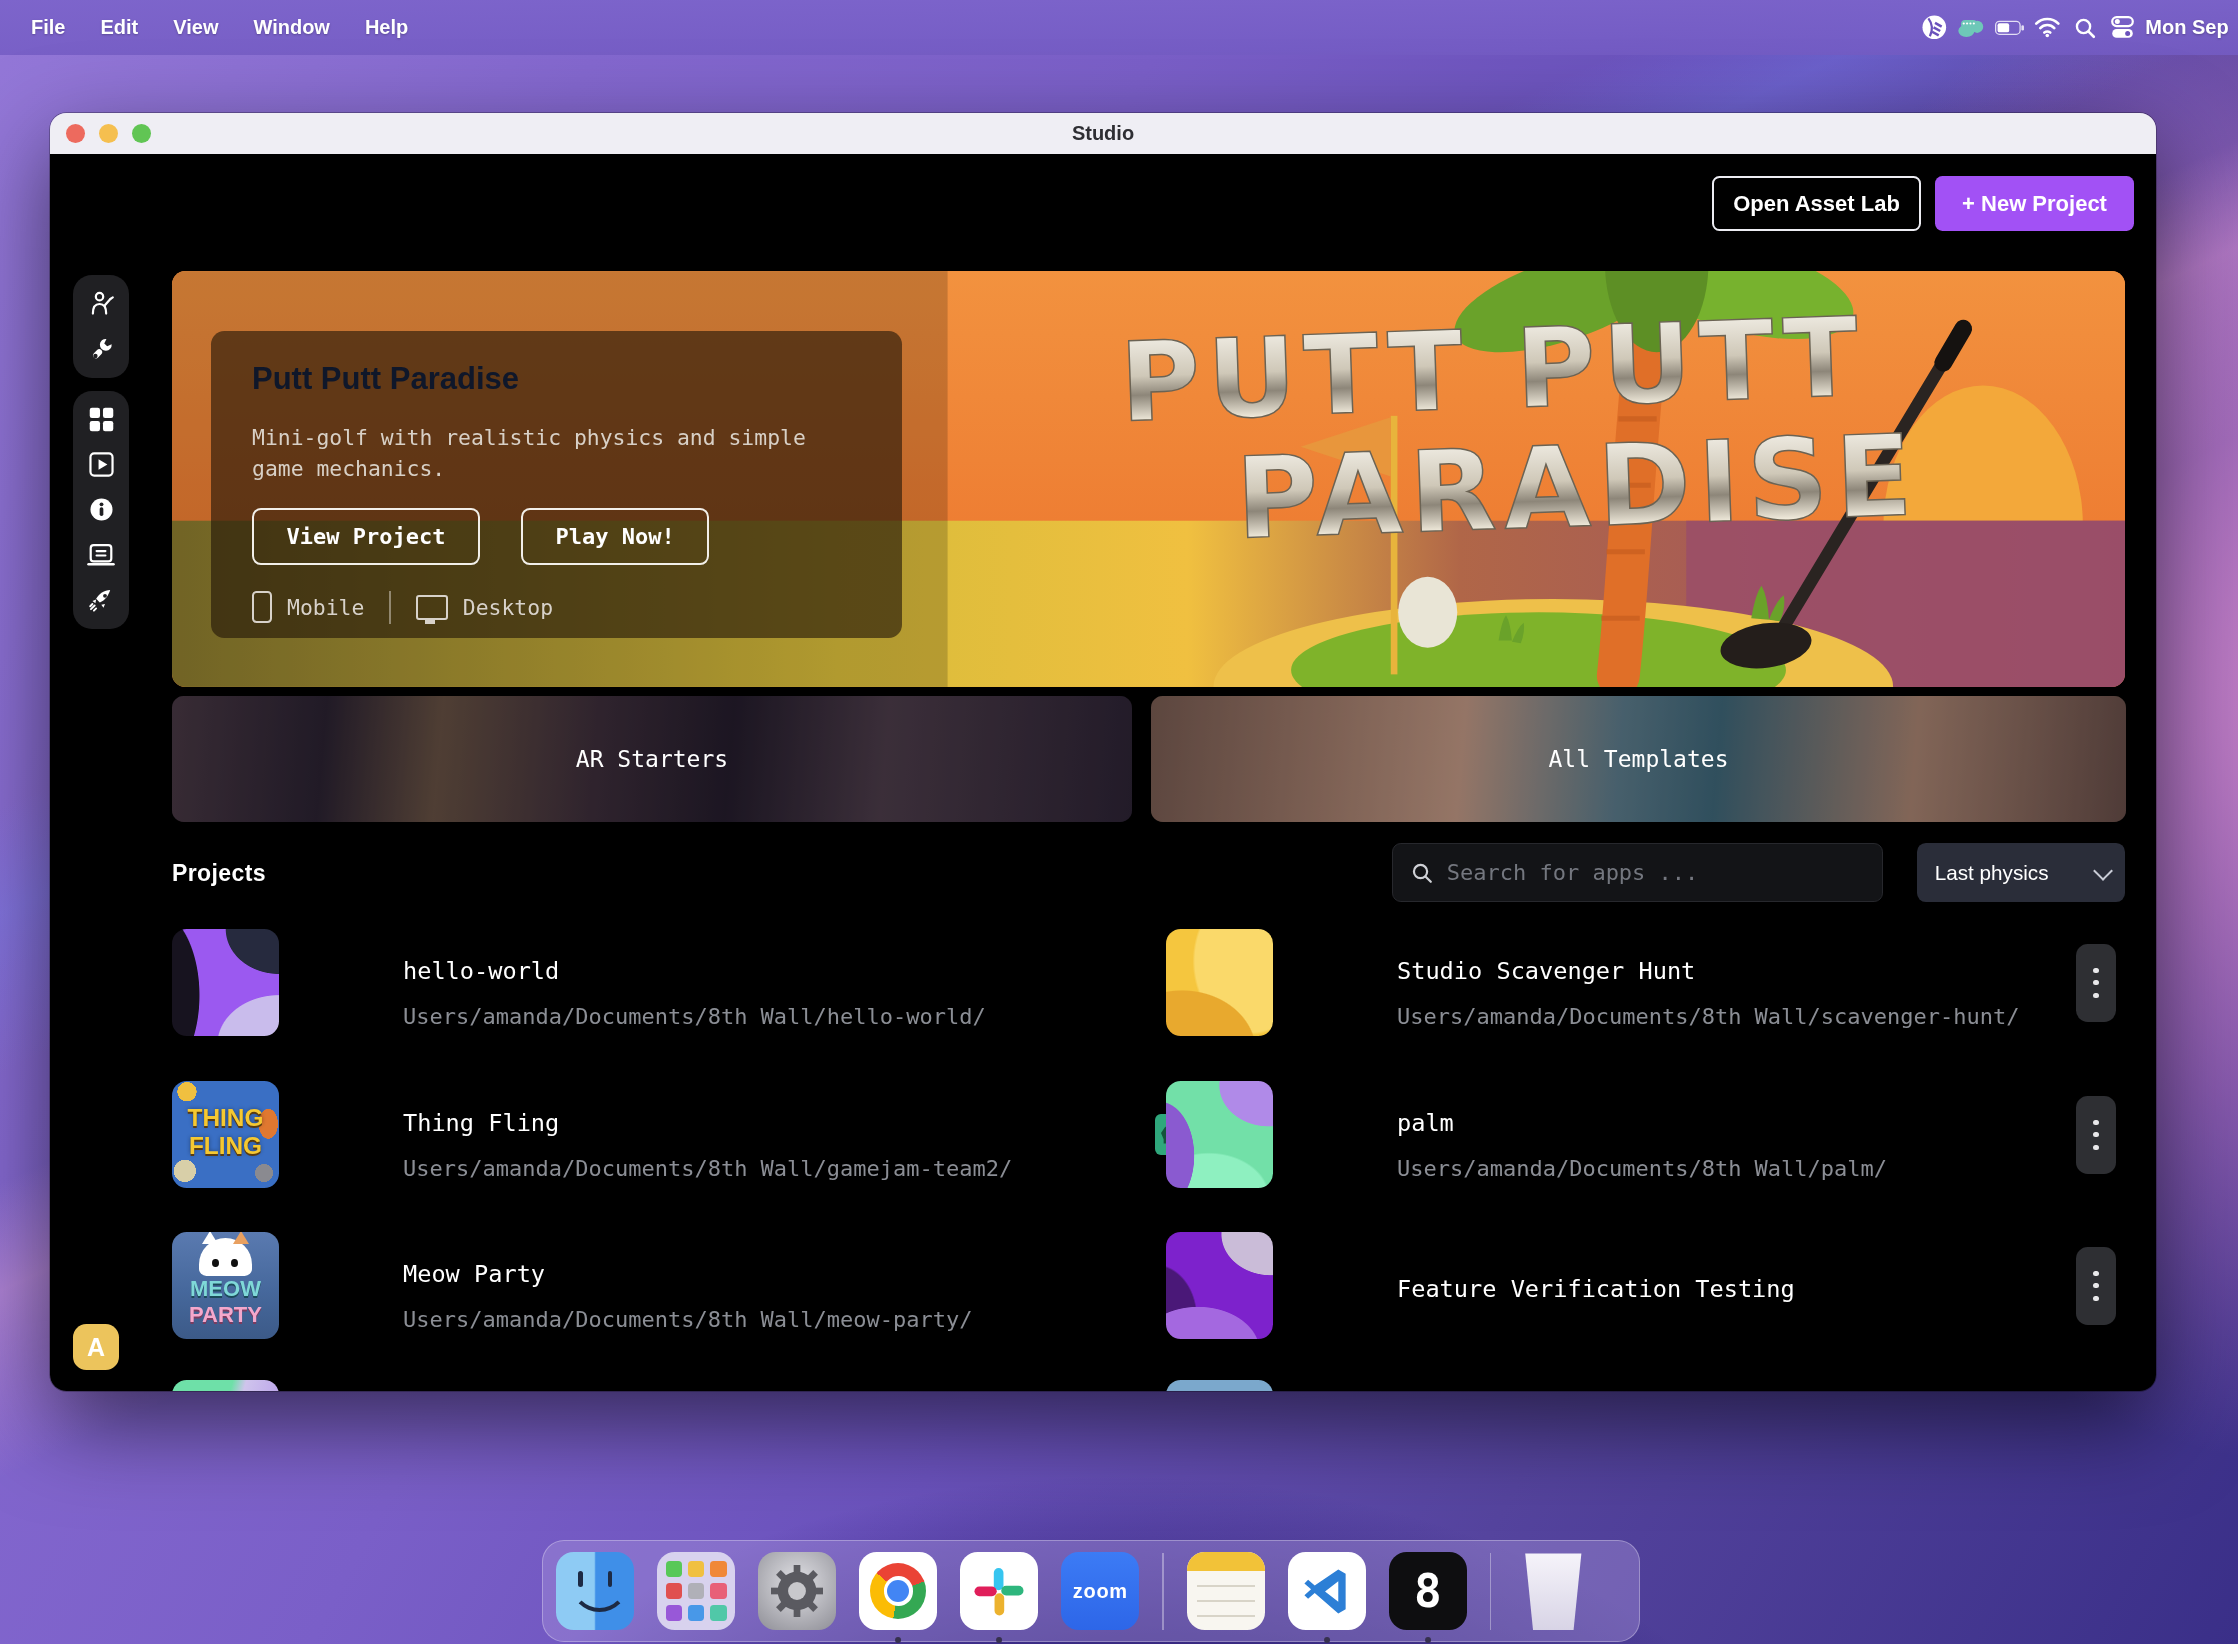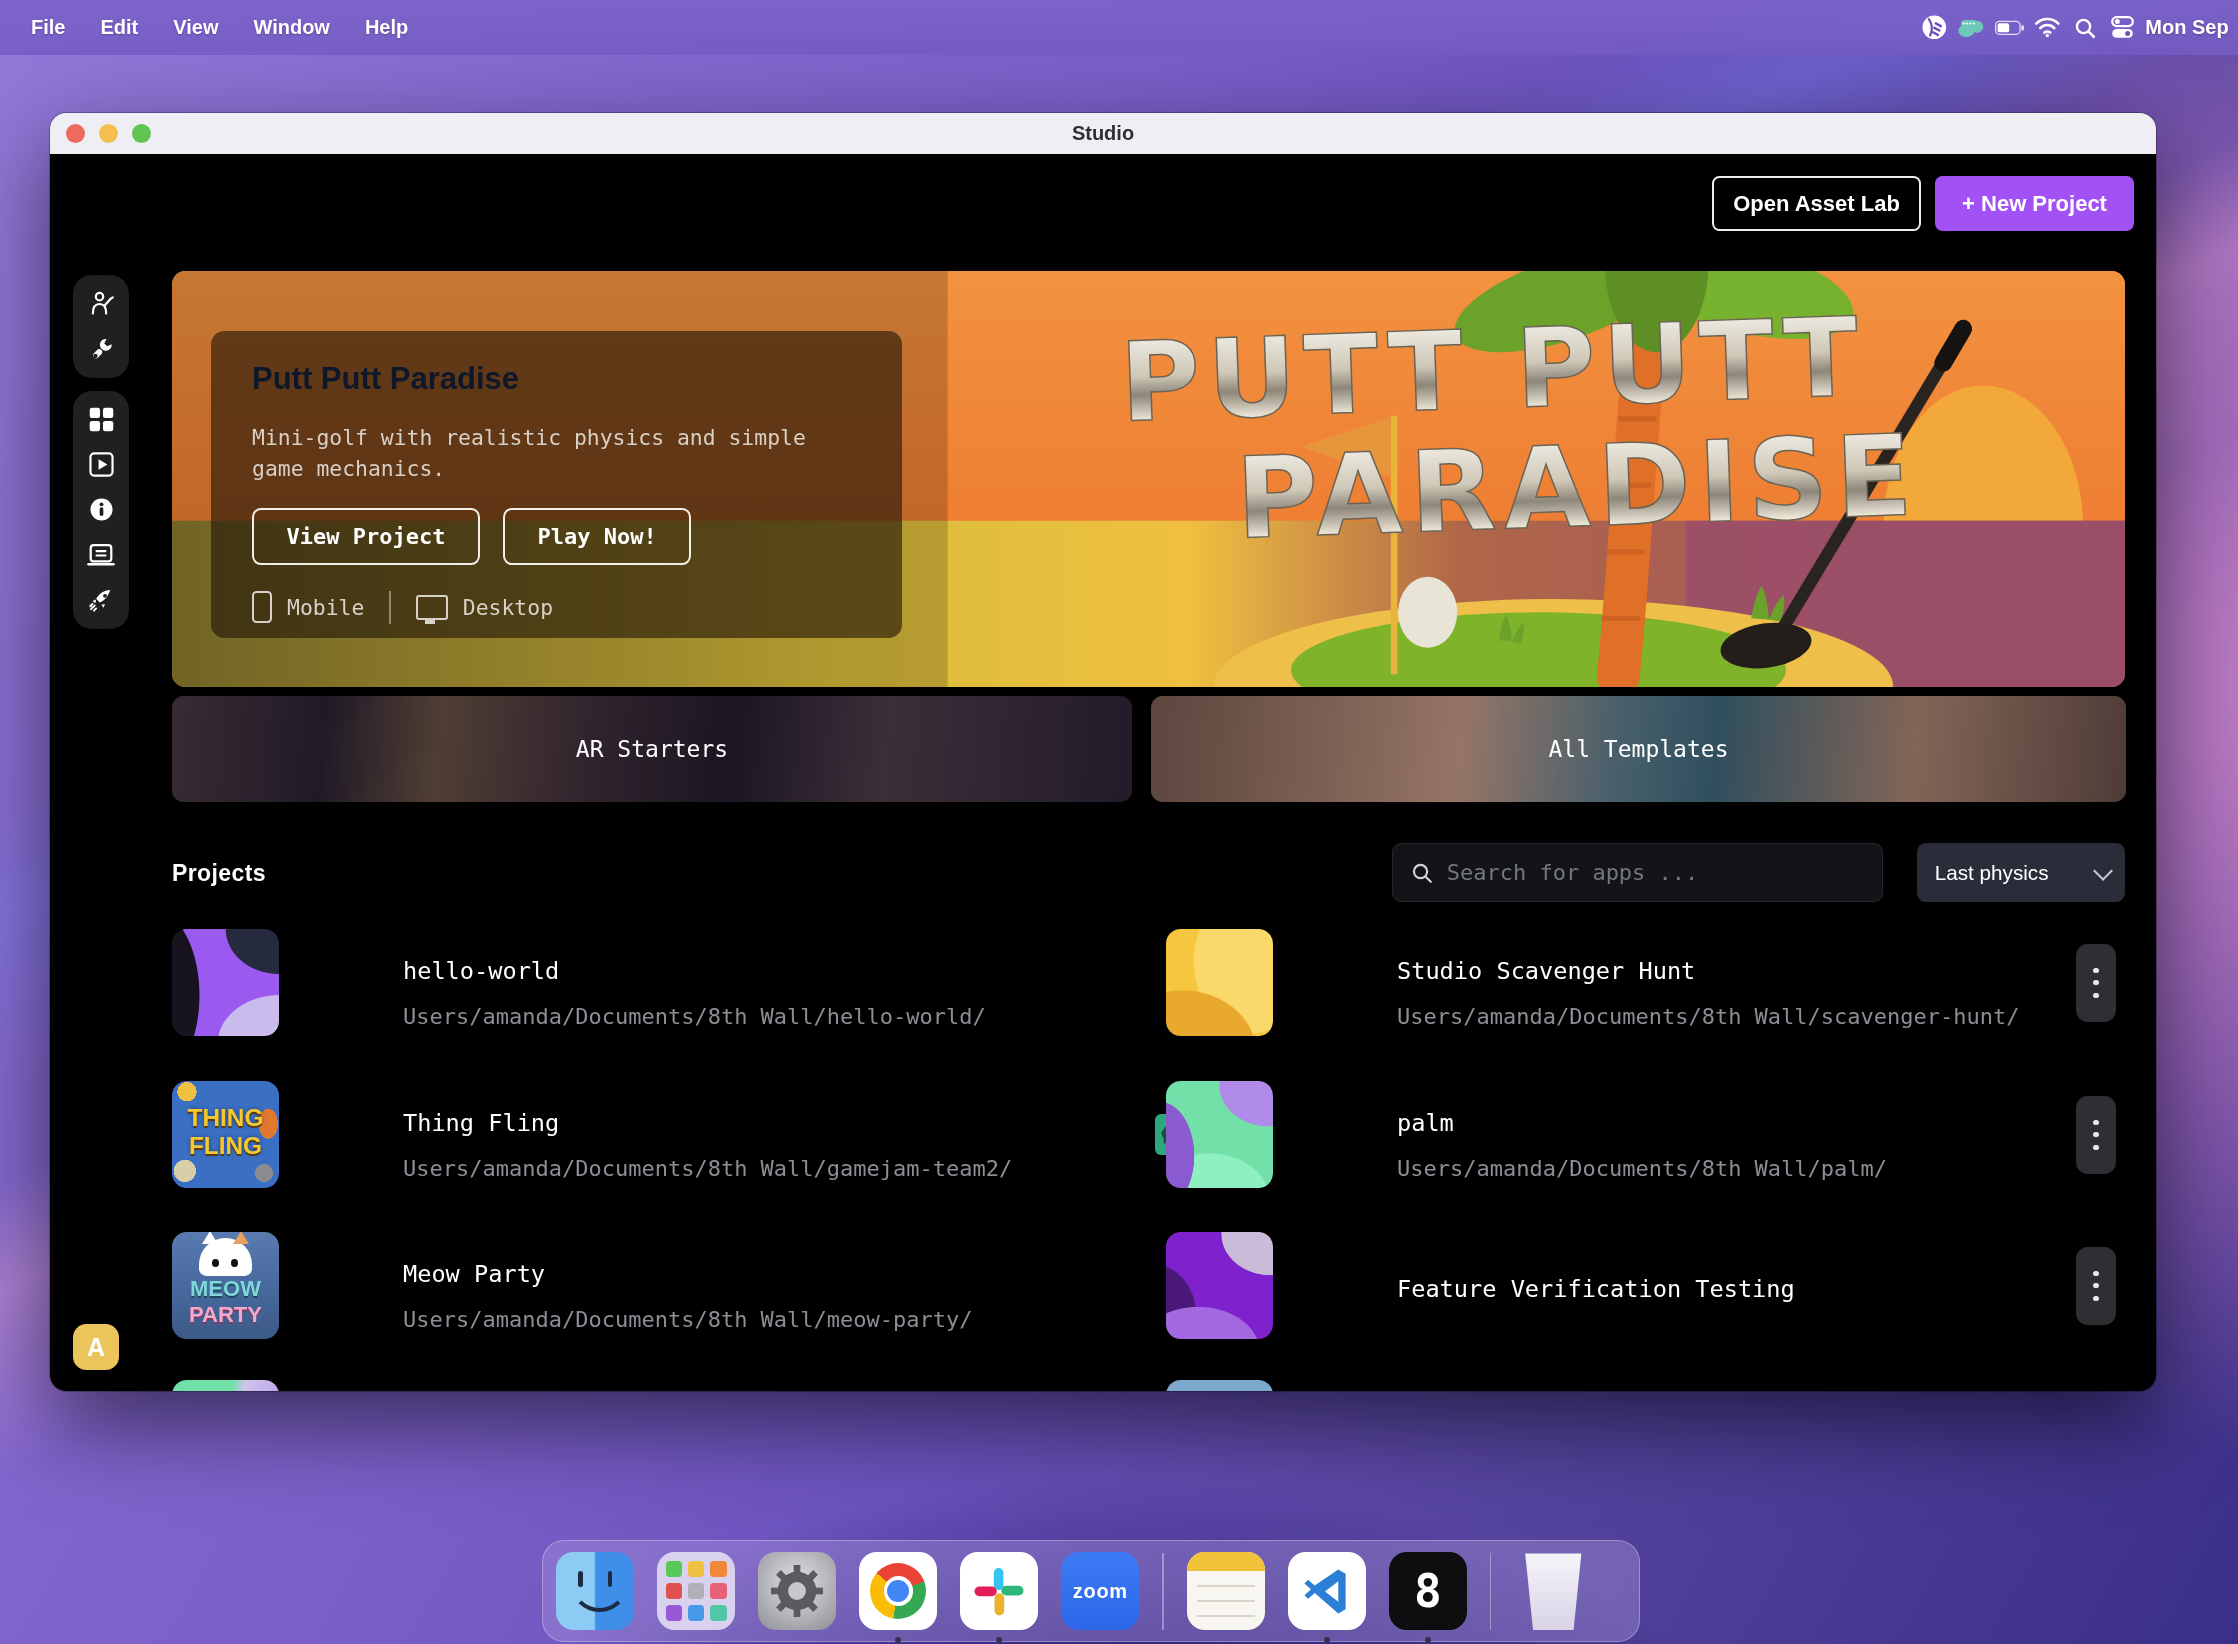--- a/index.html
+++ b/index.html
@@ -48,31 +48,31 @@
   .avatar{position:absolute;left:23px;top:1170px;width:46px;height:46px;border-radius:13.3px;background:#ecc45c;
     display:flex;align-items:center;justify-content:center;color:#fff;font-weight:800;font-size:25px;cursor:pointer;}
   
   .hero{position:absolute;left:122px;top:117px;width:1953px;height:416px;border-radius:13.3px;overflow:hidden;background:#ef8435;}
   .hero svg{position:absolute;left:0;top:0;}
   .hero-card{position:absolute;left:39px;top:60px;width:691px;height:307px;border-radius:13.3px;
     background:rgba(36,22,8,.62);box-sizing:border-box;padding:29.6px 41px;}
   .hero-title{color:#0f172a;font-size:31px;font-weight:700;}
   .hero-desc{margin-top:25px;width:613px;color:#d8d0c6;font-size:21.4px;line-height:31px;
     font-family:"DejaVu Sans Mono",monospace;}
-  .hero-btns{position:absolute;left:41px;top:177px;display:flex;gap:23px;}
+  .hero-btns{position:absolute;left:41px;top:177px;display:flex;gap:41px;}
   .hbtn{height:53px;padding:0 32.5px;border:2.2px solid #f2efe9;border-radius:8.9px;color:#fff;
     display:flex;align-items:center;font-size:22px;font-weight:700;font-family:"DejaVu Sans Mono",monospace;cursor:pointer;}
   .plat{position:absolute;left:41px;top:260px;display:flex;align-items:center;gap:14.8px;
     color:#d8d2ca;font-size:21.4px;font-family:"DejaVu Sans Mono",monospace;}
   .plat .div{width:1.5px;height:32.5px;background:rgba(220,214,204,.5);margin:0 10.3px;}
   .phone-ic{width:16.3px;height:28px;border:2.2px solid #d8d2ca;border-radius:4.4px;}
   .mon-ic{width:28px;height:20.7px;border:2.2px solid #d8d2ca;border-radius:3px;position:relative;}
   .mon-ic:after{content:"";position:absolute;left:6.6px;bottom:-6.6px;width:10.3px;height:4.4px;background:#d8d2ca;}
   
-  .banner{position:absolute;top:542px;height:106px;border-radius:11.8px;display:flex;align-items:center;
+  .banner{position:absolute;top:542px;height:126px;border-radius:11.8px;display:flex;align-items:center;
     justify-content:center;color:#fff;font-size:23px;font-family:"DejaVu Sans Mono",monospace;cursor:pointer;overflow:hidden;}
   .banner-ar{left:122px;width:960px;
     background:linear-gradient(95deg,#4a3a44 0%,#2a2230 16%,#6a5443 28%,#3e2f3a 44%,#231c2a 58%,#4e3e4a 74%,#2c2333 100%);}
   .banner-tpl{left:1101px;width:975px;
     background:linear-gradient(95deg,#7c5f52 0%,#a8826e 18%,#caa088 32%,#5f8290 48%,#3f6b7c 58%,#b08a74 78%,#6a5048 100%);}
   .banner .shade{position:absolute;inset:0;background:rgba(10,8,14,.28);}
   .banner span{position:relative;}
   
   .proj-head{position:absolute;left:122px;top:706px;color:#fff;font-size:23px;font-weight:700;letter-spacing:0.4px;}
   .searchbox{position:absolute;left:1342px;top:689px;width:491px;height:59px;background:#131417;

